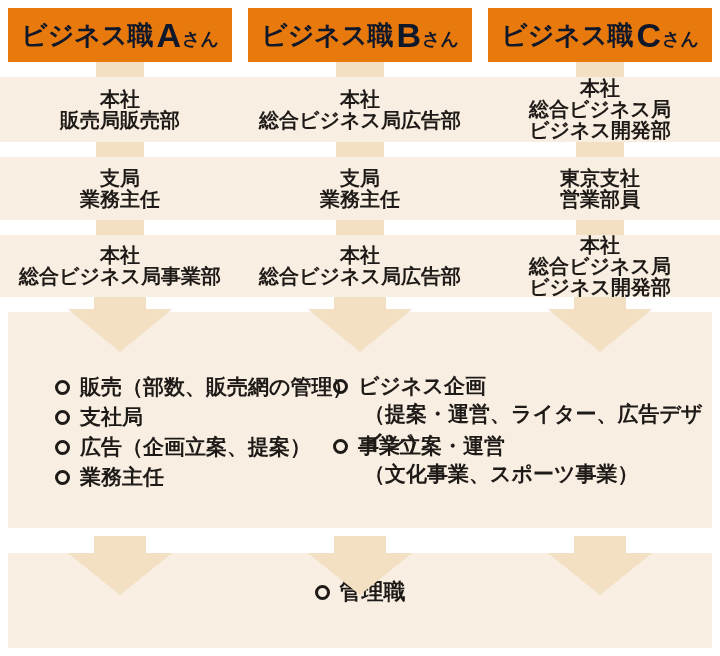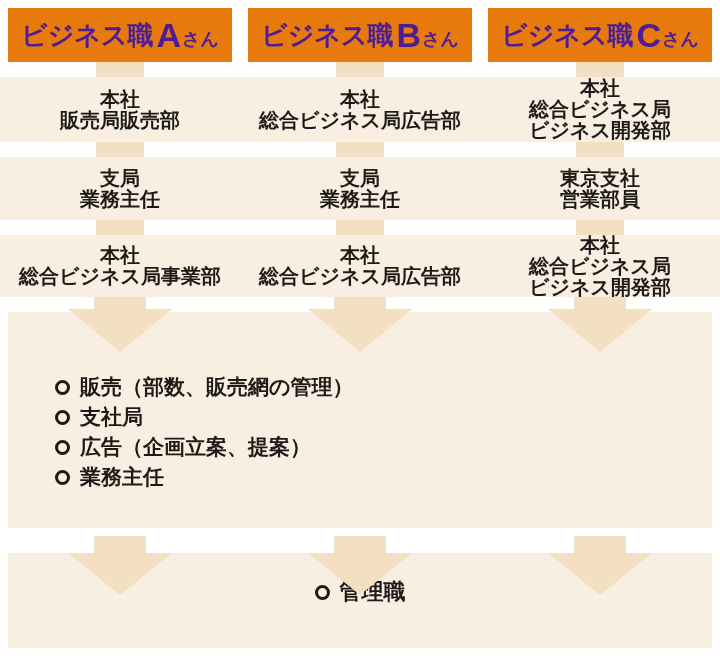--- a/index.html
+++ b/index.html
@@ -14,21 +14,21 @@
     font-family:"Liberation Sans","DejaVu Sans",sans-serif;
     color:var(--ink);position:relative;overflow:hidden;
   }
   .stage{position:absolute;left:0;top:0;width:720px;height:656px;}
 
   
   .col{position:absolute;top:8px;width:224px;display:flex;flex-direction:column;align-items:center;z-index:3;}
   .col.c0{left:8px;} .col.c1{left:248px;} .col.c2{left:488px;}
 
   .col-header{
-    width:224px;height:54px;background:var(--orange);color:#4c1d95;
+    width:224px;height:54px;background:var(--orange);color:#0f172a;
     display:flex;align-items:center;justify-content:center;
     font-weight:bold;white-space:nowrap;
   }
   .col-header .pfx{font-size:26px;}
   .col-header .ltr{font-size:34px;margin:0 1px 0 3px;line-height:1;}
   .col-header .sfx{font-size:18px;margin-top:8px;font-family:Liberation Serif, serif;}
 
   .connector{width:48px;height:15px;background:var(--arrow);}
 
   .step-box{
@@ -151,20 +151,36 @@
       </div>
       <div class="duty-item">
         <span class="circle"></span>
         <span>広告（企画立案、提案）</span>
       </div>
       <div class="duty-item">
         <span class="circle"></span>
         <span>業務主任</span>
       </div>
     </div>
+    <div class="duty-list right">
+      <div class="duty-item-multi">
+        <div class="duty-main">
+          <span class="circle"></span>
+          <span>ビジネス企画</span>
+        </div>
+        <div class="duty-sub">（提案・運営、ライター、広告デザイン）</div>
+      </div>
+      <div class="duty-item-multi">
+        <div class="duty-main">
+          <span class="circle"></span>
+          <span>事業立案・運営</span>
+        </div>
+        <div class="duty-sub">（文化事業、スポーツ事業）</div>
+      </div>
+    </div>
   </div>
 
   <div class="bottom-arrow ba0">
     <div class="arrow-stem"></div>
     <div class="arrow-head"></div>
   </div>
   <div class="bottom-arrow ba1">
     <div class="arrow-stem"></div>
     <div class="arrow-head"></div>
   </div>

